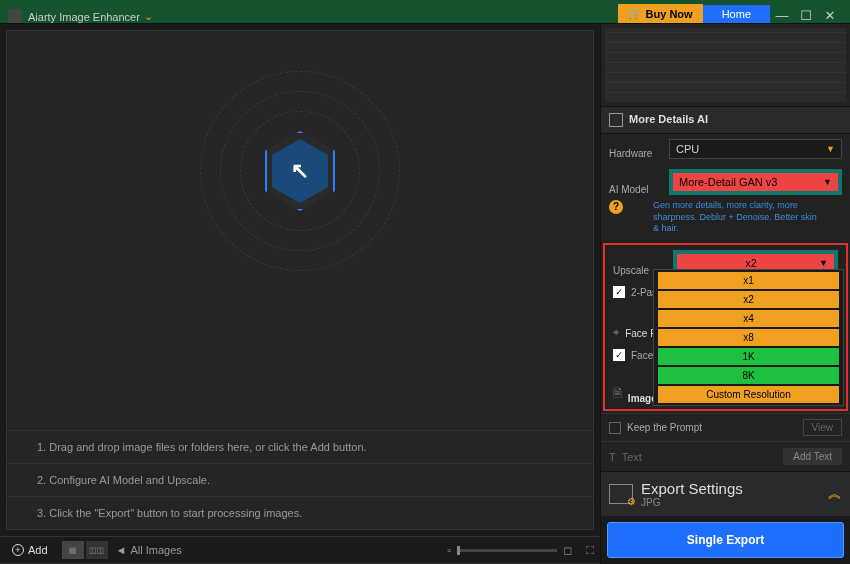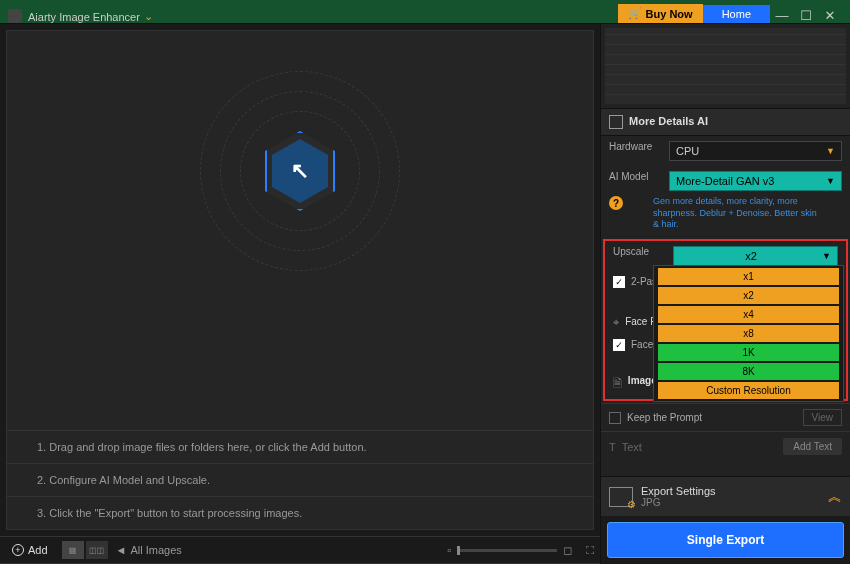--- a/index.html
+++ b/index.html
@@ -32,41 +32,41 @@
 .slider-area{margin-left:auto;display:flex;align-items:center;gap:6px}
 .slider{width:100px;height:3px;background:#444;position:relative}
 .slider::after{content:"";position:absolute;left:0;top:-3px;width:3px;height:9px;background:#888}
 .media-drop{margin:10px 30px;border:1px dashed #444;border-radius:4px;height:90px;display:flex;flex-direction:column;align-items:center;justify-content:center;gap:8px;color:#666}
 .media-icon{width:30px;height:24px;border:1px solid #666;position:relative}
 .media-icon::after{content:"+";position:absolute;right:-4px;bottom:-4px;color:#f0a020;font-size:14px;font-weight:bold}
 .right{width:250px;background:#222;border-left:1px solid #111;display:flex;flex-direction:column;position:relative}
 .preview-grid{height:76px;background:repeating-linear-gradient(0deg,#2a2a2a 0 9px,#333 9px 10px),repeating-linear-gradient(90deg,#2a2a2a 0 9px,#333 9px 10px);margin:4px}
 .section-hd{background:#2a2a2a;padding:6px 8px;color:#ddd;font-weight:bold;display:flex;align-items:flex-start;gap:6px;border-top:1px solid #111;border-bottom:1px solid #111}
 .section-hd .ico{width:14px;height:14px;border:1px solid #999}
-.row{display:flex;align-items:flex-start;padding:5px 8px;gap:6px}
+.row{display:flex;align-items:flex-end;padding:5px 8px;gap:6px}
 .lbl{width:54px;color:#aaa;font-size:10px}
 .select{flex:1;background:#1a1a1a;border:1px solid #444;padding:3px 6px;color:#ccc;display:flex;justify-content:space-between;align-items:center}
-.select.yellow{background:#14b8a6;color:#000;border:1px solid #0f766e}
+.select.yellow{background:#ef4444;color:#000;border:4px solid #0f766e}
 .chev-d{color:#f0a020;font-size:9px}
 .select.yellow .chev-d{color:#000}
 .help{width:14px;height:14px;border-radius:50%;background:#f0a020;color:#000;display:flex;align-items:center;justify-content:center;font-size:10px;font-weight:bold;margin-left:8px;flex-shrink:0}
 .desc{color:#3a8fdf;font-size:9px;padding:0 25px 6px 30px;line-height:1.3}
 .redbox{border:2px solid #e03030;margin:2px;position:relative}
 .dropdown{position:absolute;left:48px;right:2px;top:24px;background:#1a1a1a;border:1px solid #444;z-index:10}
 .dd-item{padding:3px;text-align:center;margin:2px 4px;font-size:10px;cursor:pointer}
 .dd-yellow{background:#f0a020;color:#000}
 .dd-green{background:#1ec040;color:#000}
 .chk{width:12px;height:12px;background:#fff;display:flex;align-items:center;justify-content:center;color:#000;font-size:9px;flex-shrink:0}
 .chk.empty{background:transparent;border:1px solid #666}
 .fr-lbl{color:#aaa;font-size:10px}
 .export-sec{margin-top:auto;background:#2a2a2a;padding:8px;display:flex;align-items:center;gap:8px;border-top:1px solid #111}
 .export-ico{width:24px;height:20px;border:1px solid #888;position:relative}
 .export-ico::after{content:"⚙";position:absolute;right:-4px;bottom:-4px;color:#f0a020;font-size:10px}
 .export-txt{flex:1}
-.export-txt .t1{color:#ddd;font-size:11px}
+.export-txt .t1{color:#ddd;font-size:15px}
 .export-txt .t2{color:#888;font-size:10px}
 .export-chev{color:#f0a020;font-size:14px}
 .export-btns{display:flex;background:#1a1a1a;padding:6px;gap:6px}
 .ebtn{flex:1;padding:10px;text-align:center;font-weight:bold;border-radius:3px;font-size:12px}
 .ebtn.blue{background:#1e6fff;color:#fff;border:1px solid #4a9fff}
 .ebtn.purple{background:#5a3fcf;color:#fff;border:1px solid #7a5fef}
 .keep-row{display:flex;align-items:center;padding:5px 8px;gap:6px;border-top:1px solid #333}
 .viewbtn{padding:2px 8px;border:1px solid #444;color:#666;font-size:10px;margin-left:auto}
 .text-row{display:flex;align-items:center;padding:6px 8px;gap:6px;color:#666;border-top:1px solid #333}
 .addtext{margin-left:auto;padding:3px 10px;background:#333;color:#888;border-radius:2px;font-size:10px}

